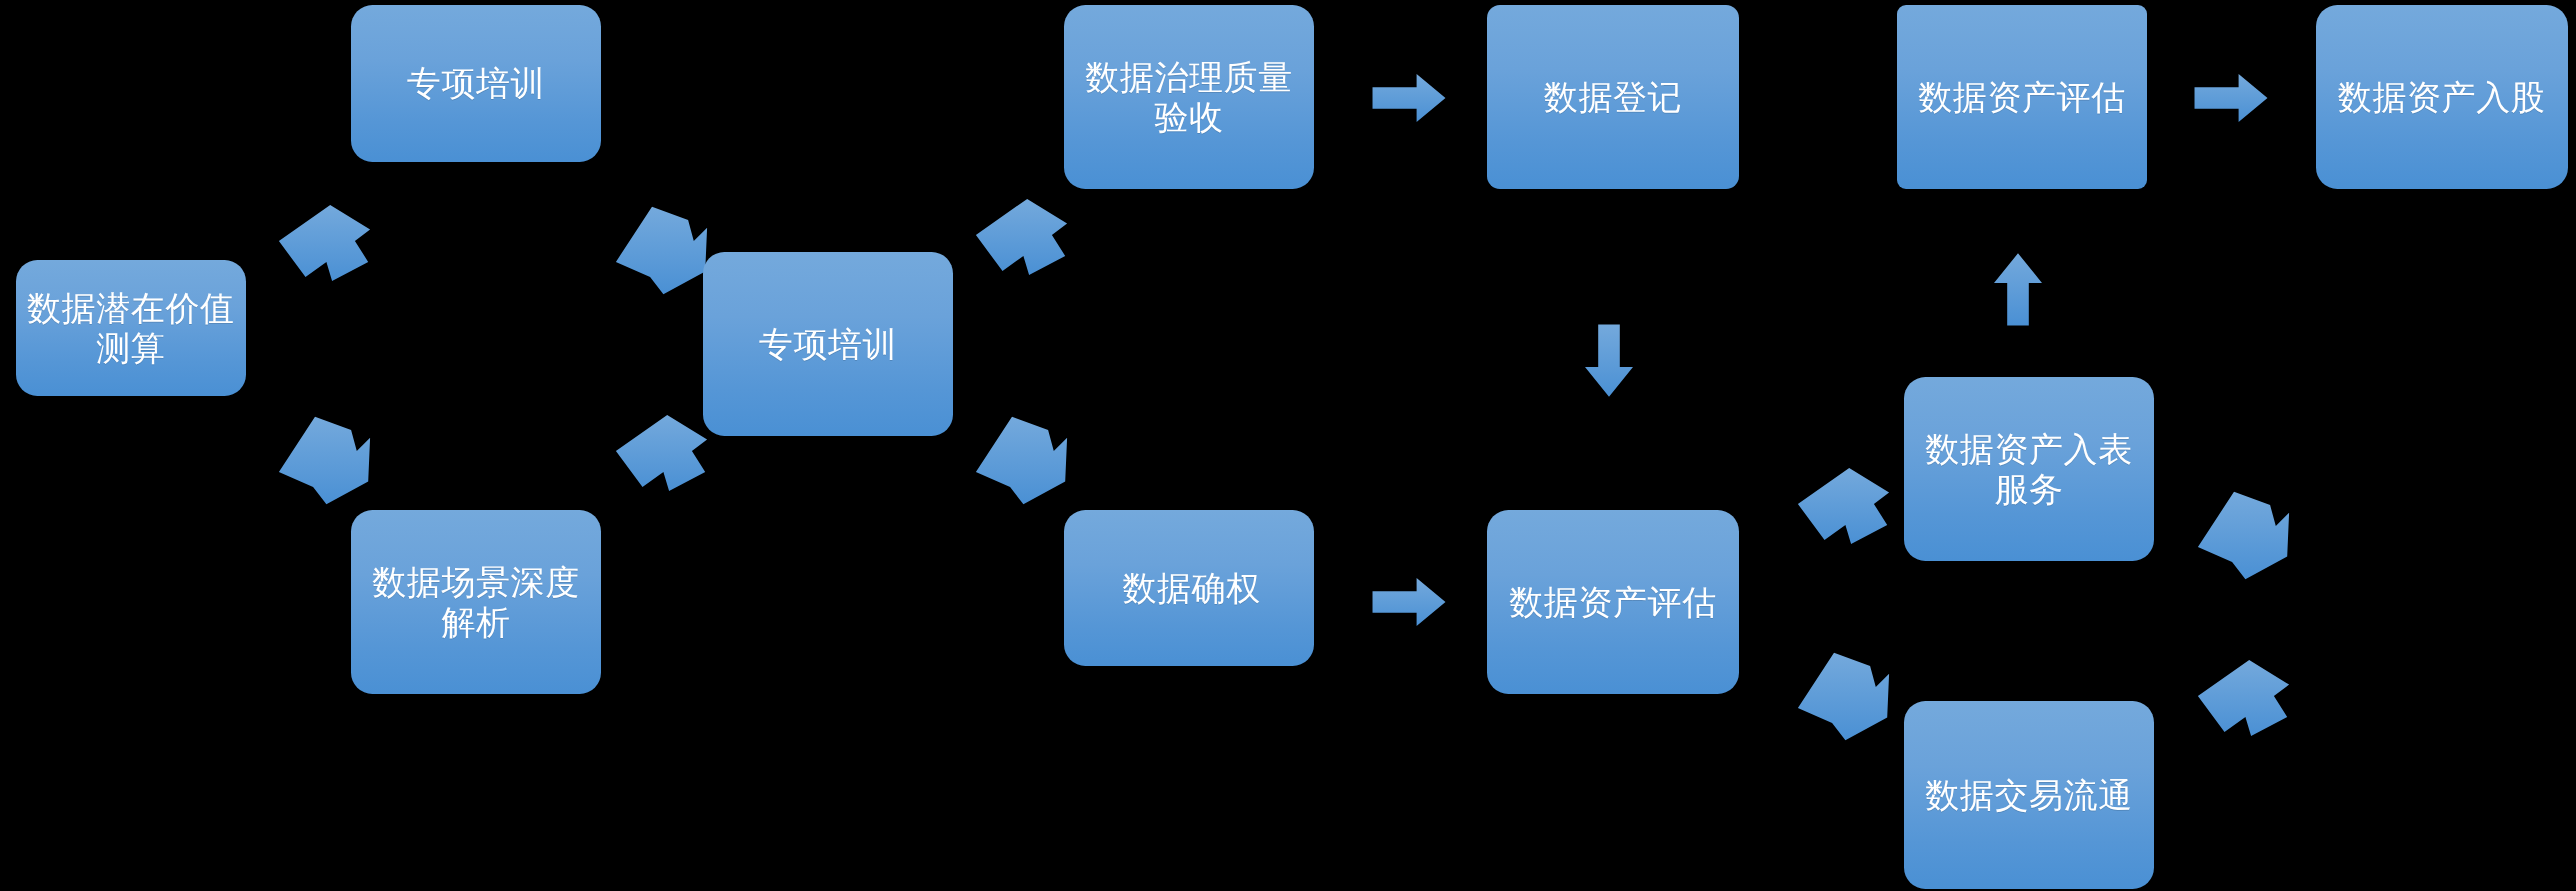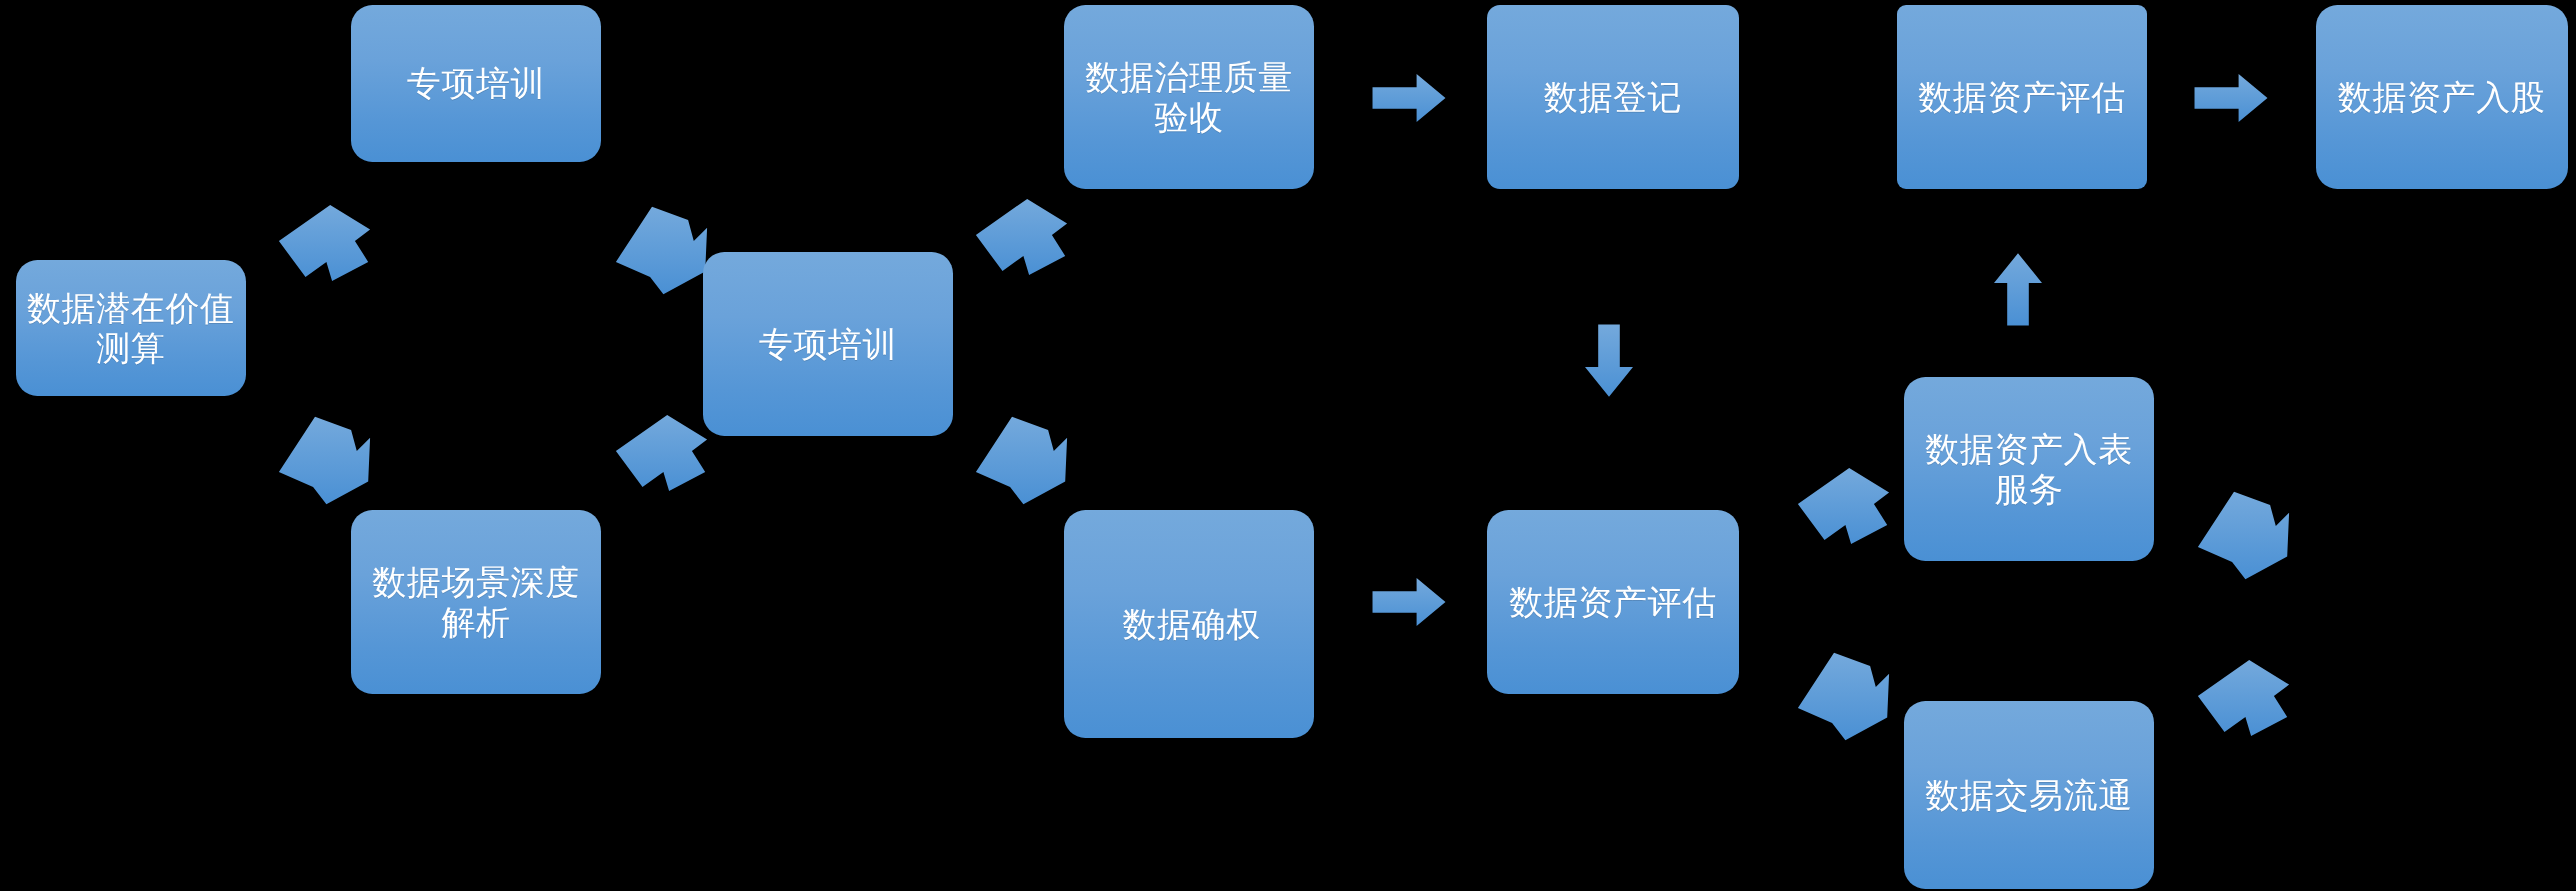--- a/index.html
+++ b/index.html
@@ -228,21 +228,21 @@
     </div>
     <div class="node" style="left: 703px; top: 252px; width: 250px; height: 184px; font-size: 34px;">
       <span class="label">专项培训</span>
     </div>
     <div class="node" style="left: 1064px; top: 5px; width: 250px; height: 184px; font-size: 34px;">
       <span class="label">数据治理质量验收</span>
     </div>
     <div class="node" style="left: 1487px; top: 5px; width: 252px; height: 184px; font-size: 34px; border-radius: 13px;">
       <span class="label">数据登记</span>
     </div>
-    <div class="node" style="left: 1064px; top: 510px; width: 250px; height: 228px; font-size: 34px; padding-left: 14px;">
+    <div class="node" style="left: 1064px; top: 510px; width: 250px; height: 156px; font-size: 34px; padding-left: 14px;">
       <span class="label">数据确权</span>
     </div>
     <div class="node" style="left: 1487px; top: 510px; width: 252px; height: 184px; font-size: 34px;">
       <span class="label">数据资产评估</span>
     </div>
     <div class="node" style="left: 1897px; top: 5px; width: 250px; height: 184px; font-size: 34px; border-radius: 9px;">
       <span class="label">数据资产评估</span>
     </div>
     <div class="node" style="left: 2316px; top: 5px; width: 252px; height: 184px; font-size: 34px; padding-left: 8px;">
       <span class="label">数据资产入股</span>

